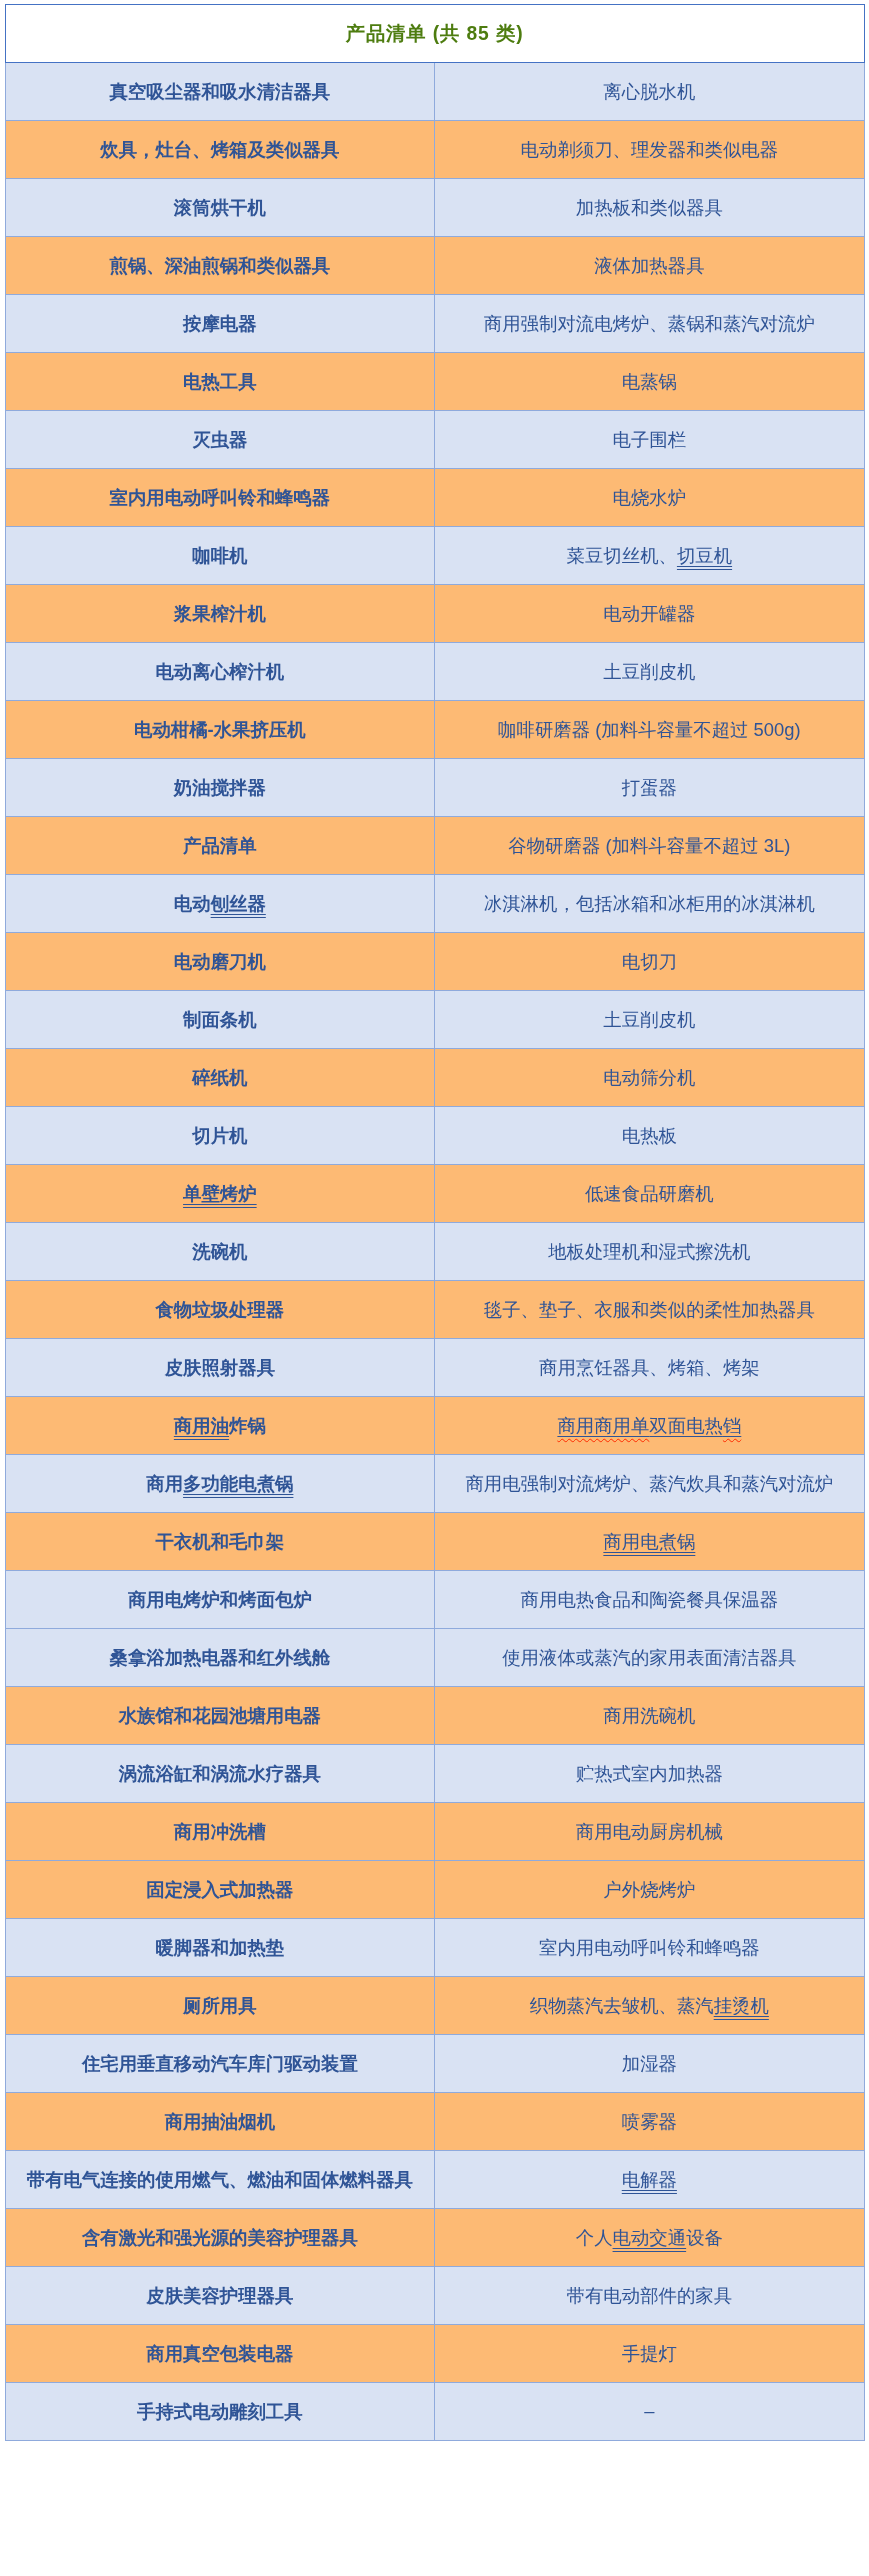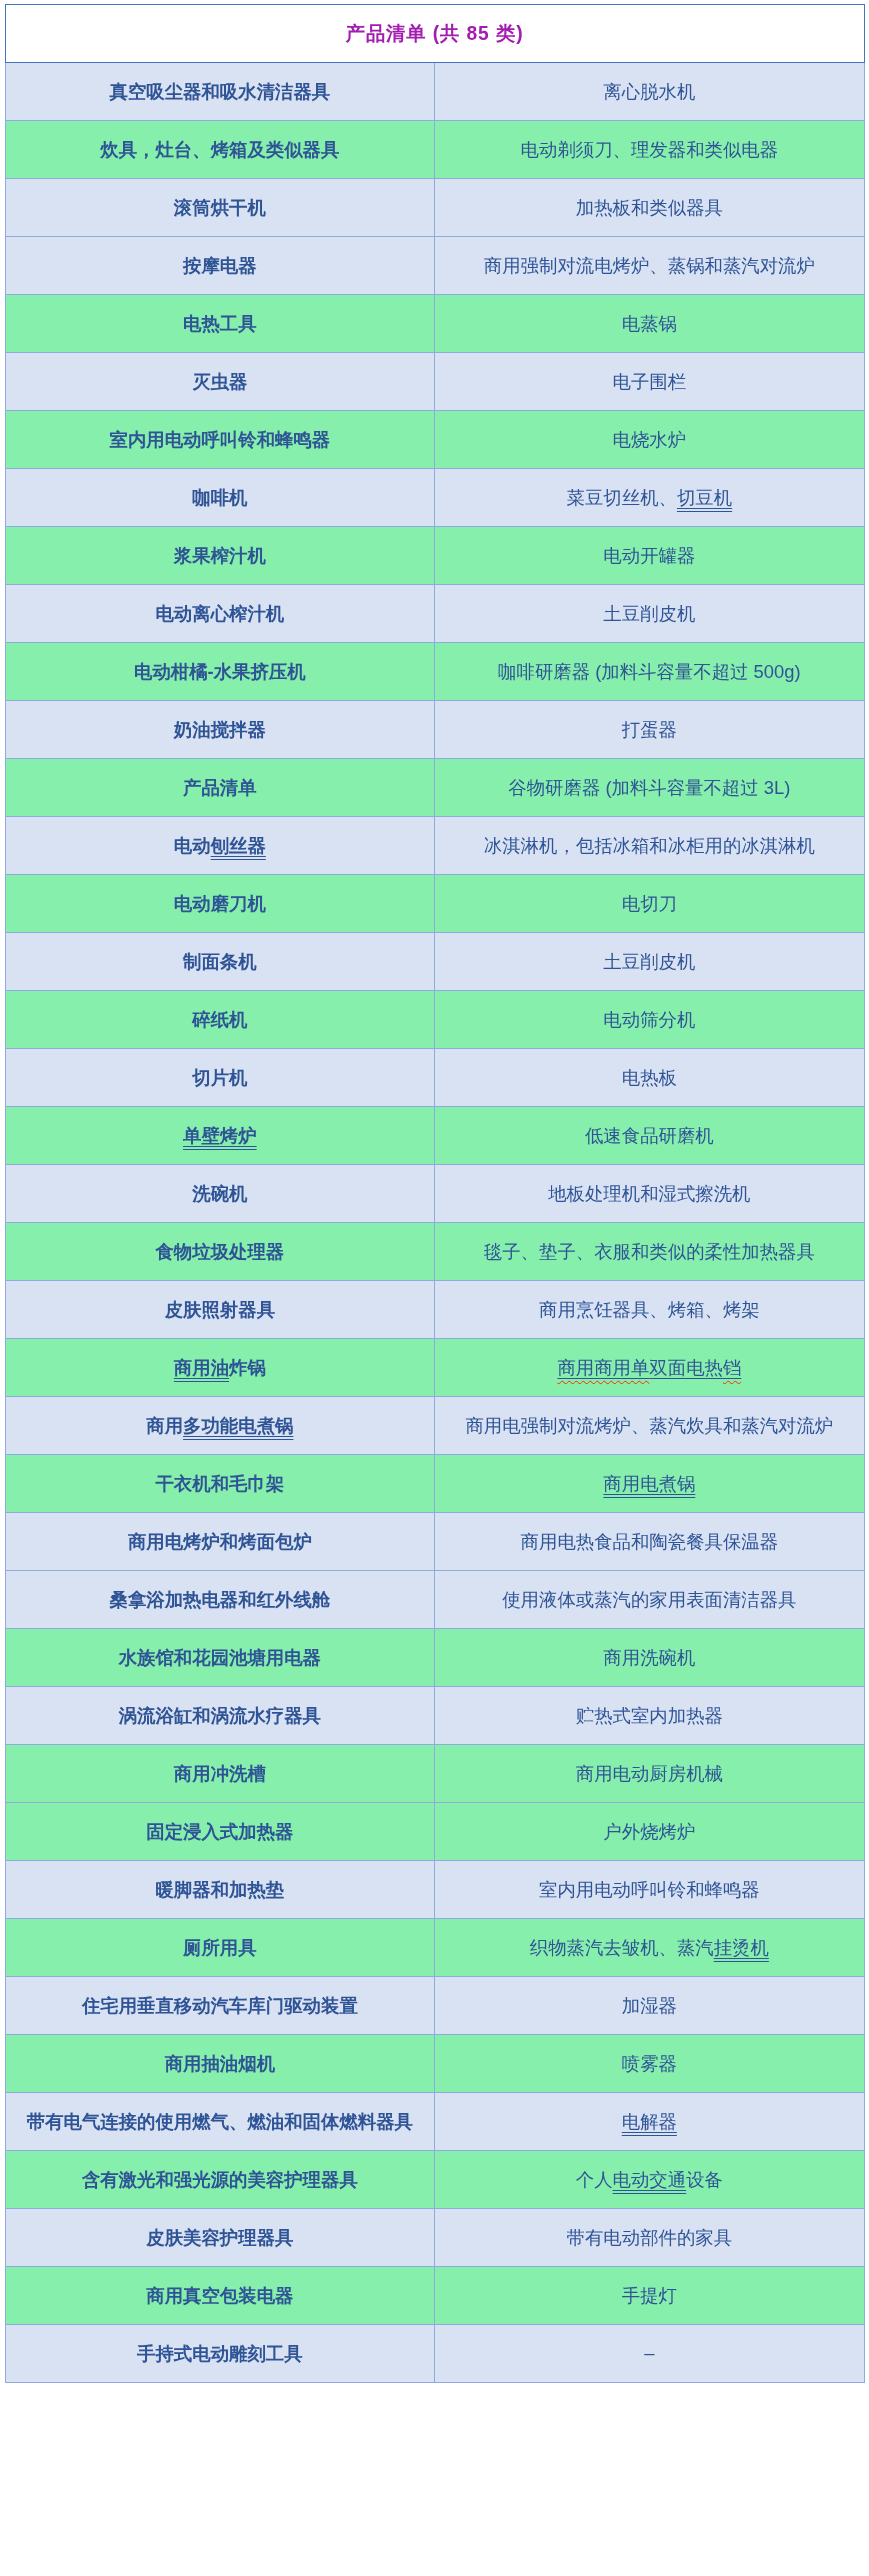--- a/index.html
+++ b/index.html
@@ -12,37 +12,37 @@
     border:1.8px solid #4472C4;
   }
   th.title-cell{
     height:55px;
     background:#ffffff;
     border-bottom:1.8px solid #4472C4;
     text-align:center;
     vertical-align:middle;
     font-size:19.3px;
     font-weight:bold;
-    color:#a21caf;
+    color:#4d7c0f;
     letter-spacing:0.9px;
   }
   td{
     border:0.9px solid #8FAADC;
     height:57px;
     text-align:center;
     vertical-align:middle;
     font-size:18.4px;
     color:#2F5496;
     padding:0 9.2px;
     overflow:hidden;
   }
   td.cat{font-weight:bold;width:51%;margin-top:43px;}
   td.prod{font-weight:normal;}
   tr.stripe td{background:#D9E2F3;}
-  tr.plain td{background:#86efac;}
+  tr.plain td{background:#fdba74;}
   .u-double{
     text-decoration:underline;
     text-decoration-style:double;
     text-decoration-color:#2F5496;
     text-underline-offset:3.7px;
   }
   .u-single{
     text-decoration:underline;
     text-decoration-style:solid;
     text-decoration-color:#2F5496;
@@ -72,20 +72,24 @@
           <td class="prod"><span>离心脱水机</span></td>
         </tr>
         <tr class="plain">
           <td class="cat"><span>炊具，灶台、烤箱及类似器具</span></td>
           <td class="prod"><span>电动剃须刀、理发器和类似电器</span></td>
         </tr>
         <tr class="stripe">
           <td class="cat"><span>滚筒烘干机</span></td>
           <td class="prod"><span>加热板和类似器具</span></td>
         </tr>
+        <tr class="plain">
+          <td class="cat"><span>煎锅、深油煎锅和类似器具</span></td>
+          <td class="prod"><span>液体加热器具</span></td>
+        </tr>
         <tr class="stripe">
           <td class="cat"><span>按摩电器</span></td>
           <td class="prod"><span>商用强制对流电烤炉、蒸锅和蒸汽对流炉</span></td>
         </tr>
         <tr class="plain">
           <td class="cat"><span>电热工具</span></td>
           <td class="prod"><span>电蒸锅</span></td>
         </tr>
         <tr class="stripe">
           <td class="cat"><span>灭虫器</span></td>

